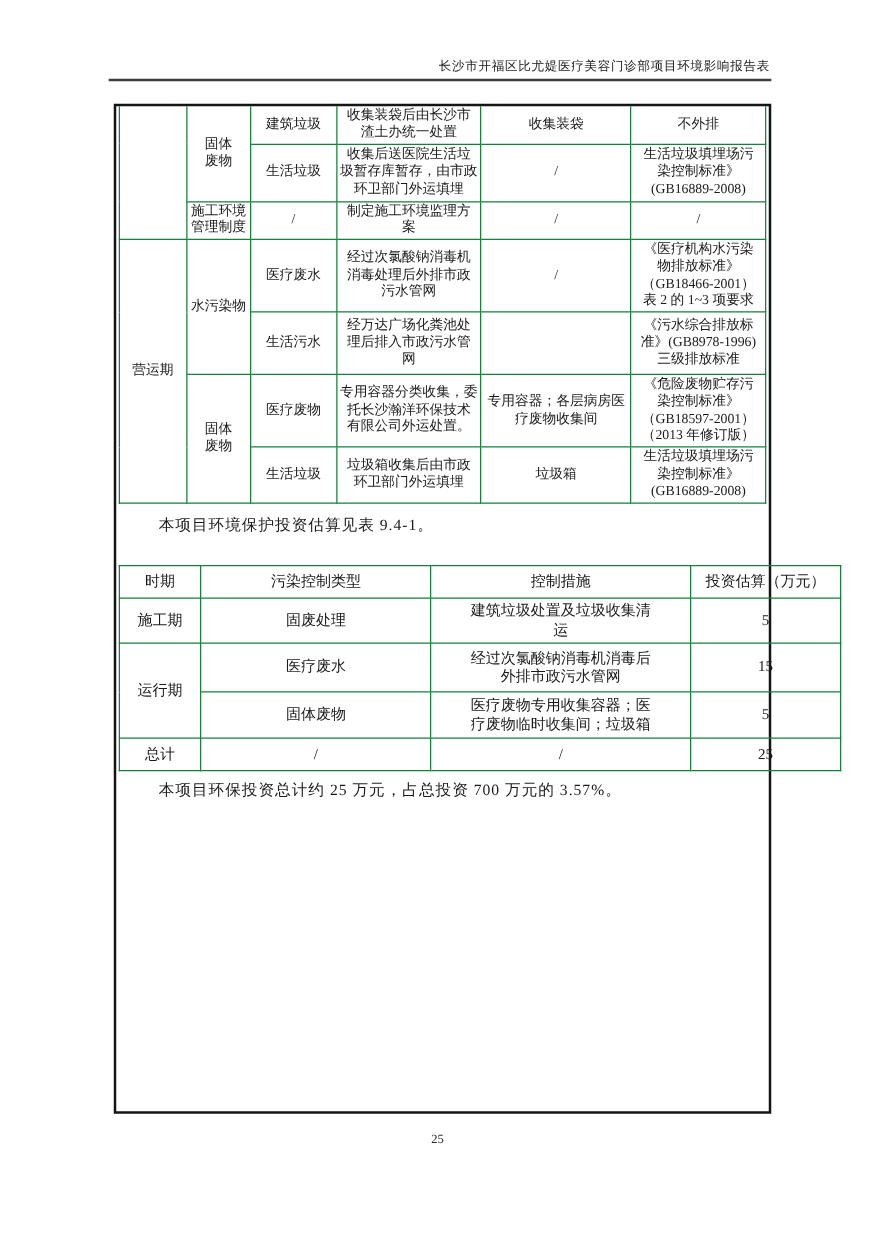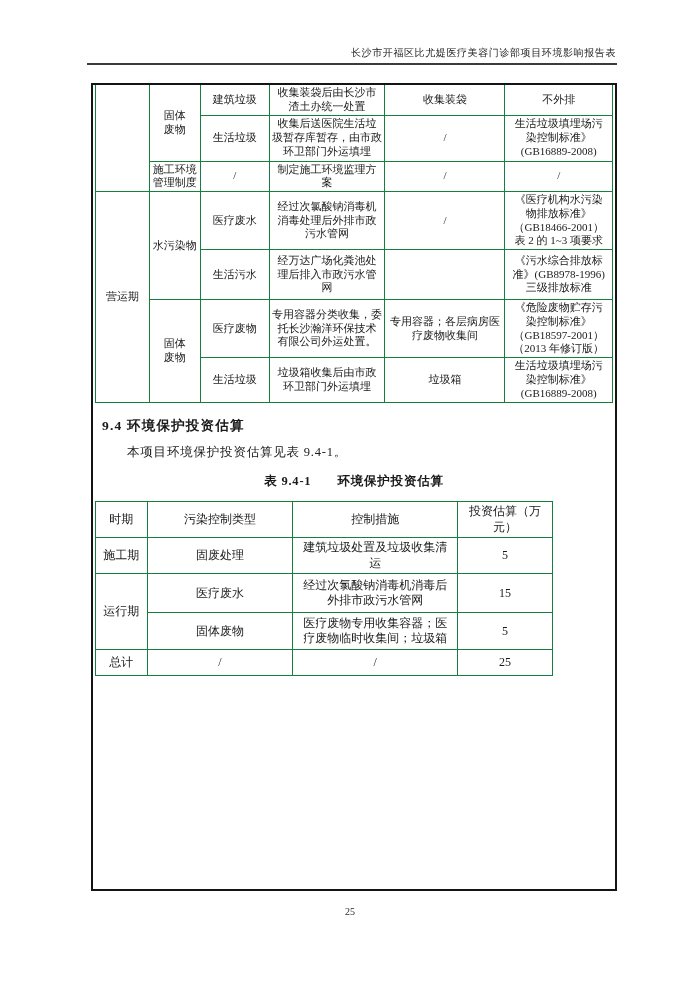--- a/index.html
+++ b/index.html
@@ -64,21 +64,21 @@
   }
   .tbl-caption {
     margin:12px 0 0 0;
     text-align:center; font-weight:bold;
     font-size:12.5px; letter-spacing:0.8px;
   }
   .tbl-caption .cap-label { margin-right:26px; }
 
   
   .t2 {
-    width:458px; margin:11px 2px 0;
+    width:578px; margin:23px 2px 0;
     font-size:12px; line-height:1.3;
   }
   .t2 td, .t2 th { padding:2px 3px; font-weight:normal; }
   .t2 .hh  { height:26px; }
   .t2 .qh1 { height:35px; } .t2 .qh2 { height:39px; }
   .t2 .qh3 { height:37px; } .t2 .qh4 { height:26px; }
 
   .note-para {
     margin:7px 0 0 0; padding:0 12px 0 9px;
     font-size:12.5px; letter-spacing:0.8px;
@@ -178,25 +178,21 @@
       <td>垃圾箱收集后由市政
 环卫部门外运填埋</td>
       <td>垃圾箱</td>
       <td>生活垃圾填埋场污
 染控制标准》
 (GB16889-2008)</td>
     </tr>
   </tbody>
     </table>
 
-  <div class="section-heading">9.4 环境保护投资估算</div>
   <p class="body-para">本项目环境保护投资估算见表 9.4-1。</p>
-  <div class="tbl-caption">
-    <span class="cap-label">表 9.4-1</span><span>环境保护投资估算</span>
-  </div>
 
   <table class="t2">
     <colgroup>
       <col style="width:11.3%">
         <col style="width:31.9%">
         <col style="width:36.0%">
         <col style="width:20.8%">
     </colgroup>
     <tbody>
         <tr class="hh">
@@ -227,15 +223,16 @@
     </tr>
     <tr class="qh4">
       <td>总计</td>
       <td>/</td>
       <td>/</td>
       <td>25</td>
     </tr>
   </tbody>
     </table>
 
+  <p class="note-para">本项目环保投资总计约 25 万元，占总投资 700 万元的 3.57%。</p>
 </div>
 
 <div class="page-number">25</div>
 
 </body></html>

